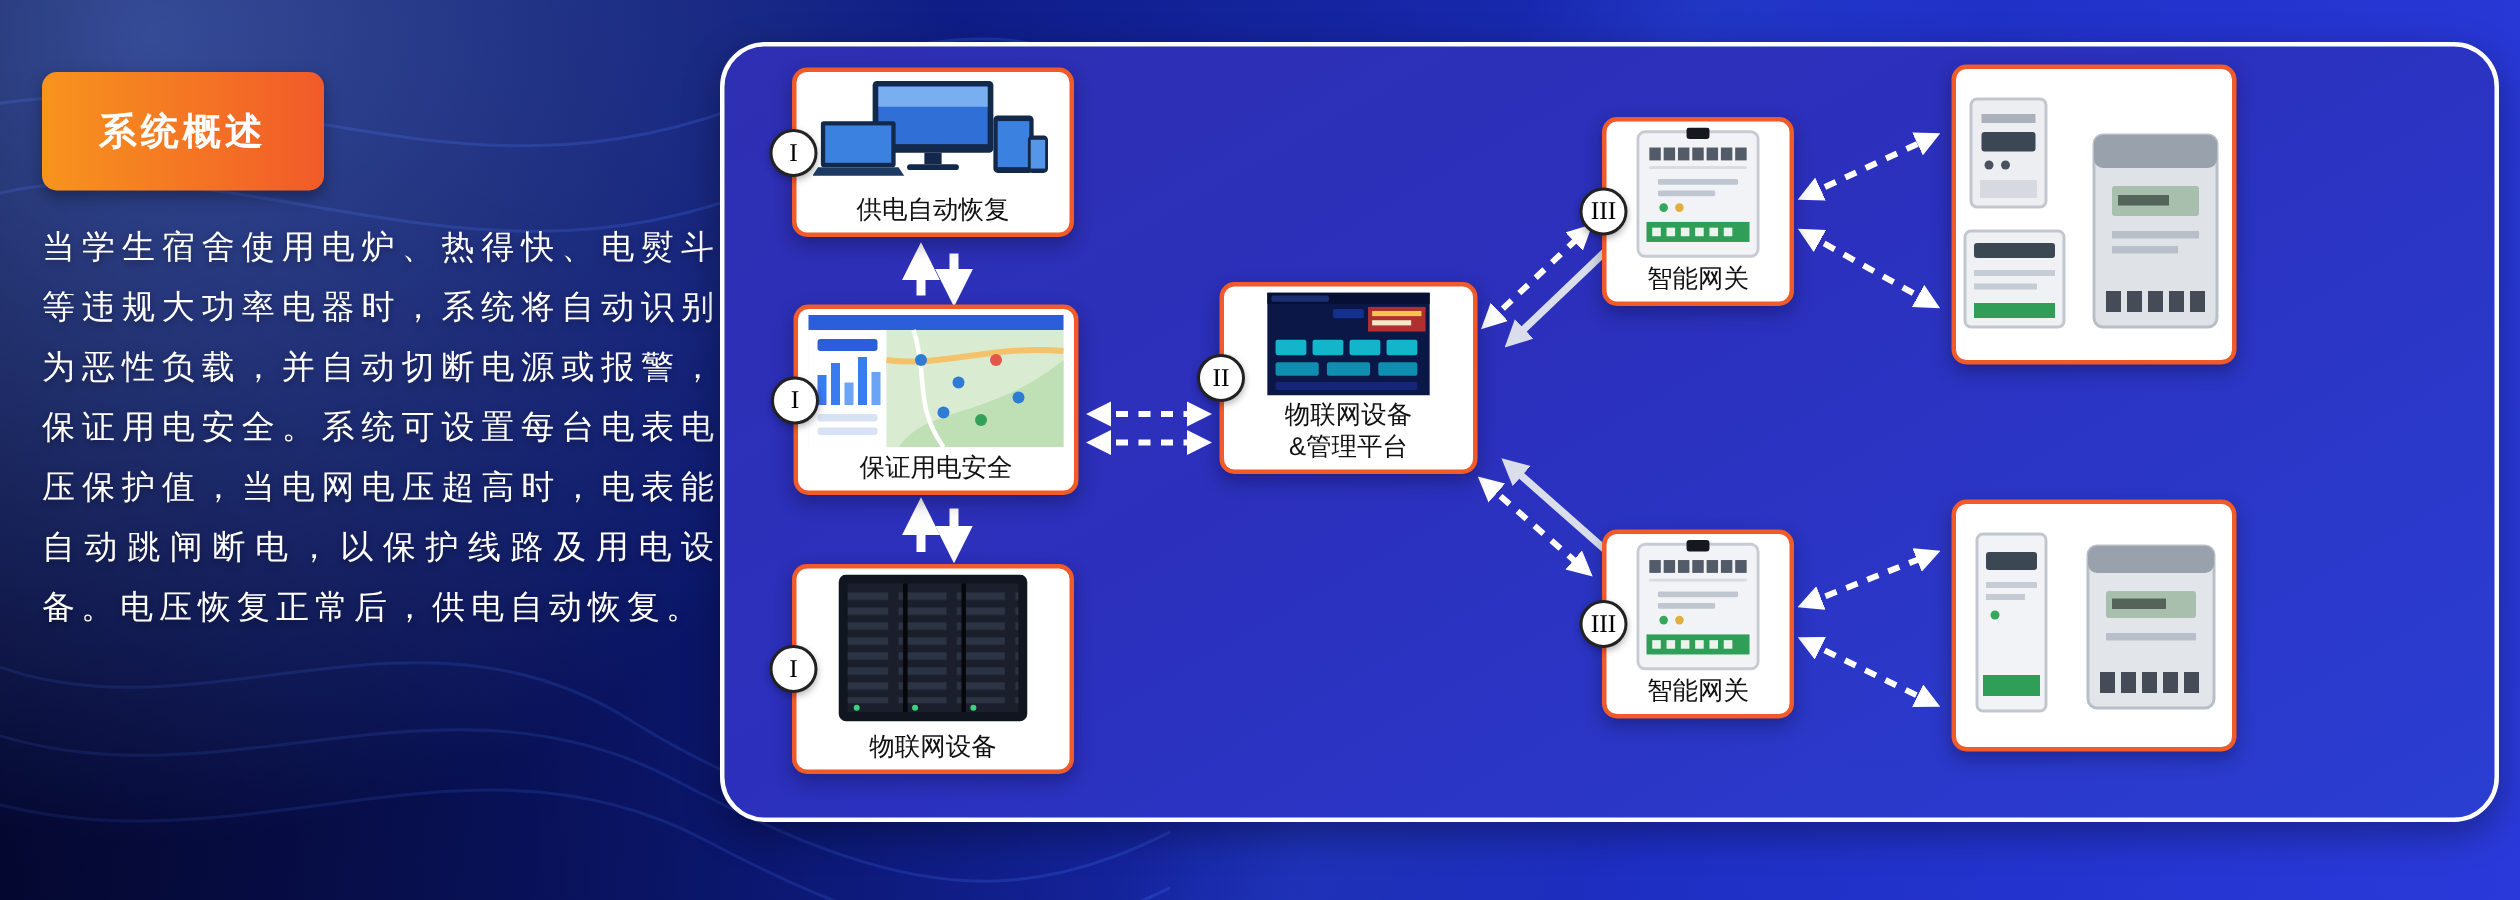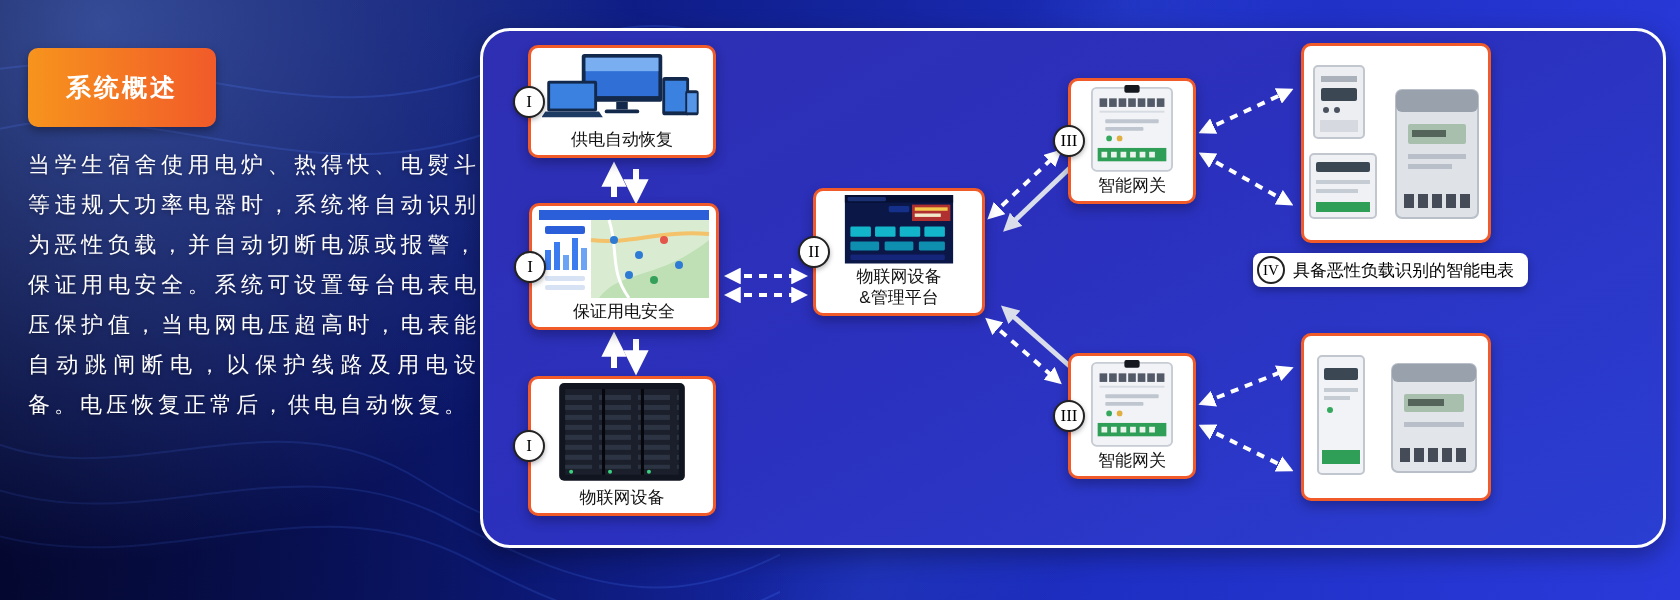--- a/index.html
+++ b/index.html
@@ -352,18 +352,14 @@
       <g fill="#454c57">
         <rect x="92" y="98" width="10" height="14"></rect>
           <rect x="106" y="98" width="10" height="14"></rect>
           <rect x="120" y="98" width="10" height="14"></rect>
           <rect x="134" y="98" width="10" height="14"></rect>
           <rect x="148" y="98" width="10" height="14"></rect>
       </g>
     </svg>
   </div>
 
-  <div class="iv-pill">
-    <div class="numeral-inline">IV</div>
-    <div class="pill-label">具备恶性负载识别的智能电表</div>
-  </div>
 
 </div>
 
 </body></html>

